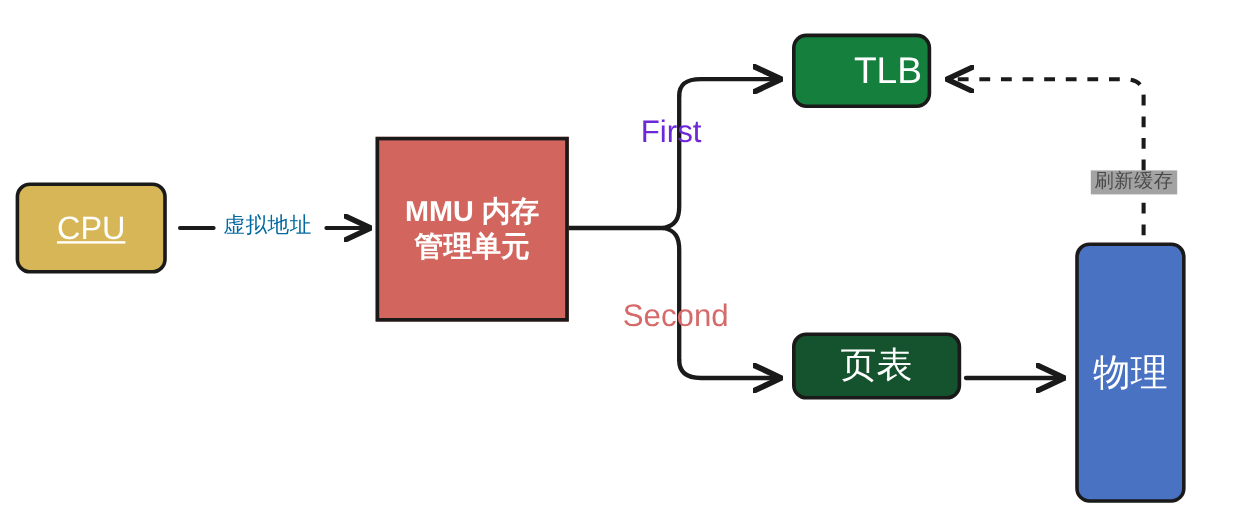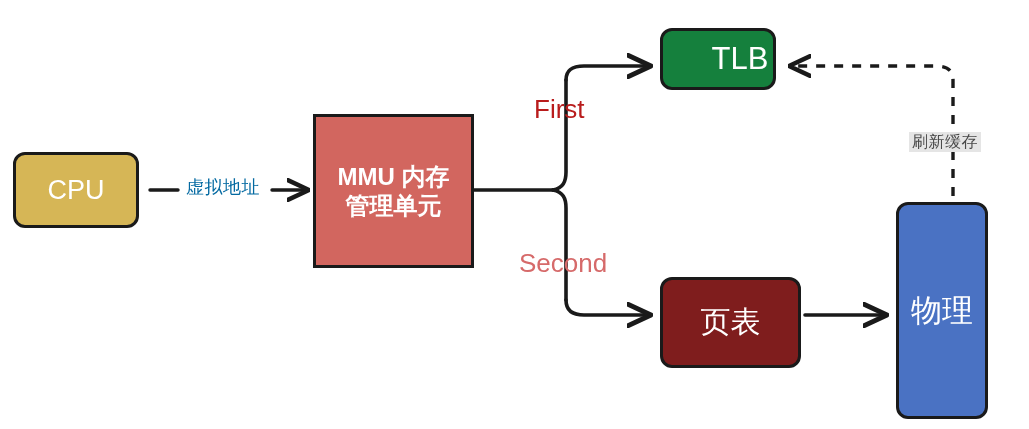--- a/index.html
+++ b/index.html
@@ -34,39 +34,40 @@
     text-align: center;
     line-height: 1.22;
   }
   .node span { display: block; white-space: nowrap; }
 
   #node-cpu {
     left: 13px; top: 152px; width: 126px; height: 76px;
     border-radius: 12px;
     background: #d6b656;
     font-size: 27px;
+    text-decoration: underline;
   }
   #node-mmu {
     left: 313px; top: 114px; width: 161px; height: 154px;
     border-radius: 0;
     background: #d2665f;
     font-size: 24px;
     font-weight: bold;
   }
   #node-tlb {
     left: 660px; top: 28px; width: 116px; height: 62px;
     border-radius: 12px;
     background: #15803d;
     font-size: 31px;
     padding-left: 44px;
   }
   #node-pagetable {
-    left: 660px; top: 277px; width: 141px; height: 91px;
+    left: 660px; top: 277px; width: 141px; height: 56px;
     border-radius: 12px;
-    background: #7f1d1d;
+    background: #14532d;
     font-size: 30px;
   }
   #node-physmem {
     left: 896px; top: 202px; width: 92px; height: 217px;
     border-radius: 12px;
     background: #4a72c3;
     font-size: 31px;
   }
 
   .edge-label {
@@ -76,32 +77,32 @@
   }
   #label-virtual-address {
     left: 186px; top: 178px;
     font-size: 18px;
     color: #0369a1;
     letter-spacing: 0.5px;
   }
   #label-first {
     left: 534px; top: 96px;
     font-size: 26px;
-    color: #b91c1c;
+    color: #6d28d9;
   }
   #label-second {
     left: 519px; top: 250px;
     font-size: 26px;
     color: #d66a6a;
   }
   #label-refresh-cache {
-    left: 909px; top: 132px;
+    left: 909px; top: 142px;
     font-size: 16px;
     color: #4a4a4a;
-    background: #e5e5e5;
+    background: #a3a3a3;
     padding: 2px 3px;
     letter-spacing: 0.5px;
   }
 </style>
 </head>
 <body>
 
 <div id="canvas">
 
   <svg class="edges" viewBox="0 0 1029 429" xmlns="http://www.w3.org/2000/svg">

